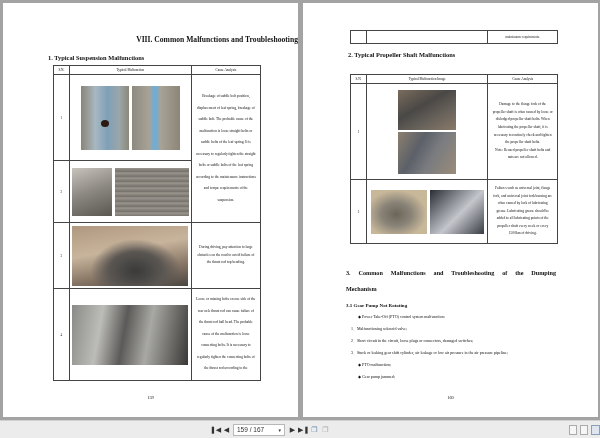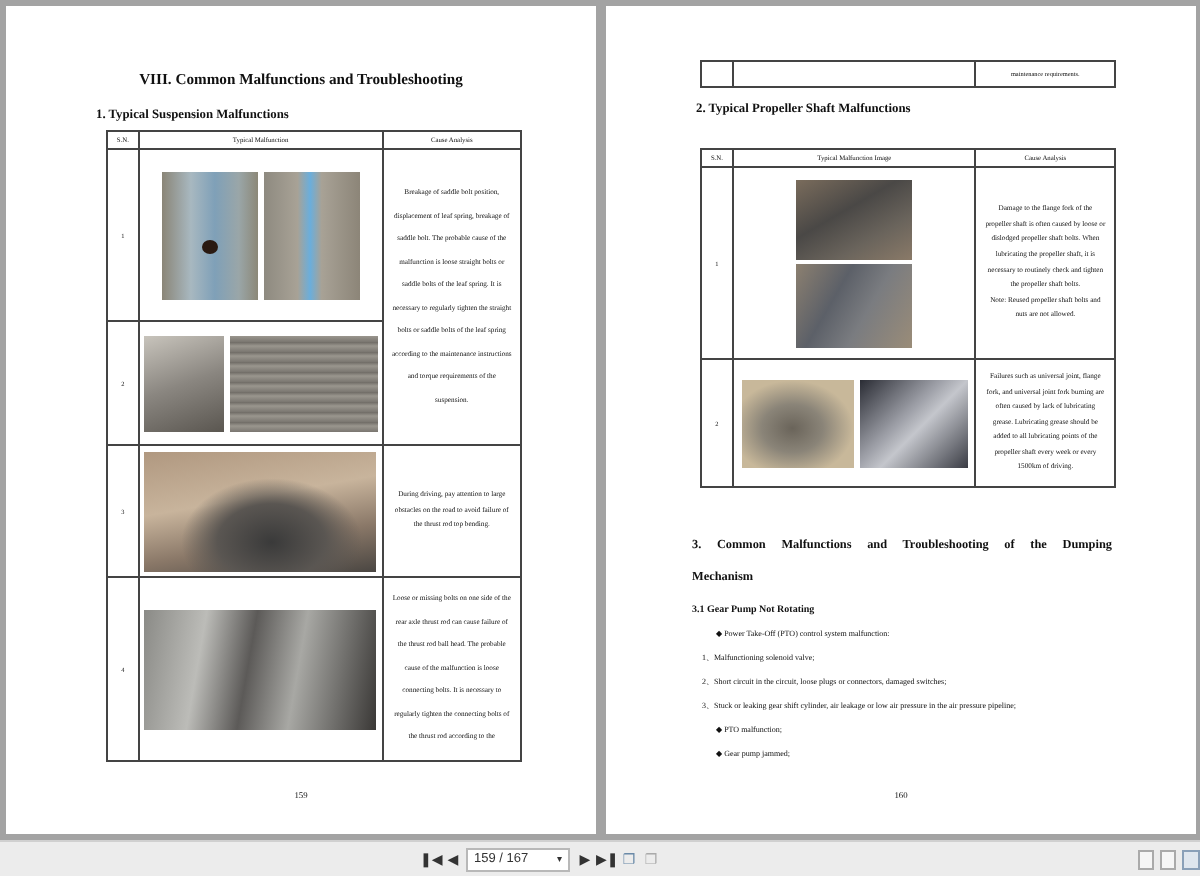--- a/index.html
+++ b/index.html
@@ -24,21 +24,21 @@
   .page-field { position: absolute; left: 233px; top: 3px; width: 52px; height: 12px; background: #fff; border: 1px solid #b8b8b8; font-family: "Liberation Sans", sans-serif; font-size: 6.5px; line-height: 10px; padding-left: 3px; color: #333; }
   .page-field .dd { position: absolute; right: 3px; top: 0; font-size: 5px; }
   .view-btn { position: absolute; top: 4px; width: 8px; height: 10px; border: 1px solid #aaa; background: #f6f6f6; cursor: pointer; }
 </style>
 </head>
 <body>
 
 <div class="viewer">
 
   <div class="page left">
-    <div class="h1" style="top:32px;">VIII. Common Malfunctions and Troubleshooting</div>
+    <div class="h1" style="top:32px;text-align:right;">VIII. Common Malfunctions and Troubleshooting</div>
     <div class="h2" style="left:45px; top:51px;">1. Typical Suspension Malfunctions</div>
 
     <table class="mt" style="left:50px; top:62px; width:208px;">
       <tbody>
           <tr>
         <th style="width:16px;">S.N.</th>
         <th style="width:122px;">Typical Malfunction</th>
         <th style="width:70px;">Cause Analysis</th>
       </tr>
       <tr style="height:86px;">

